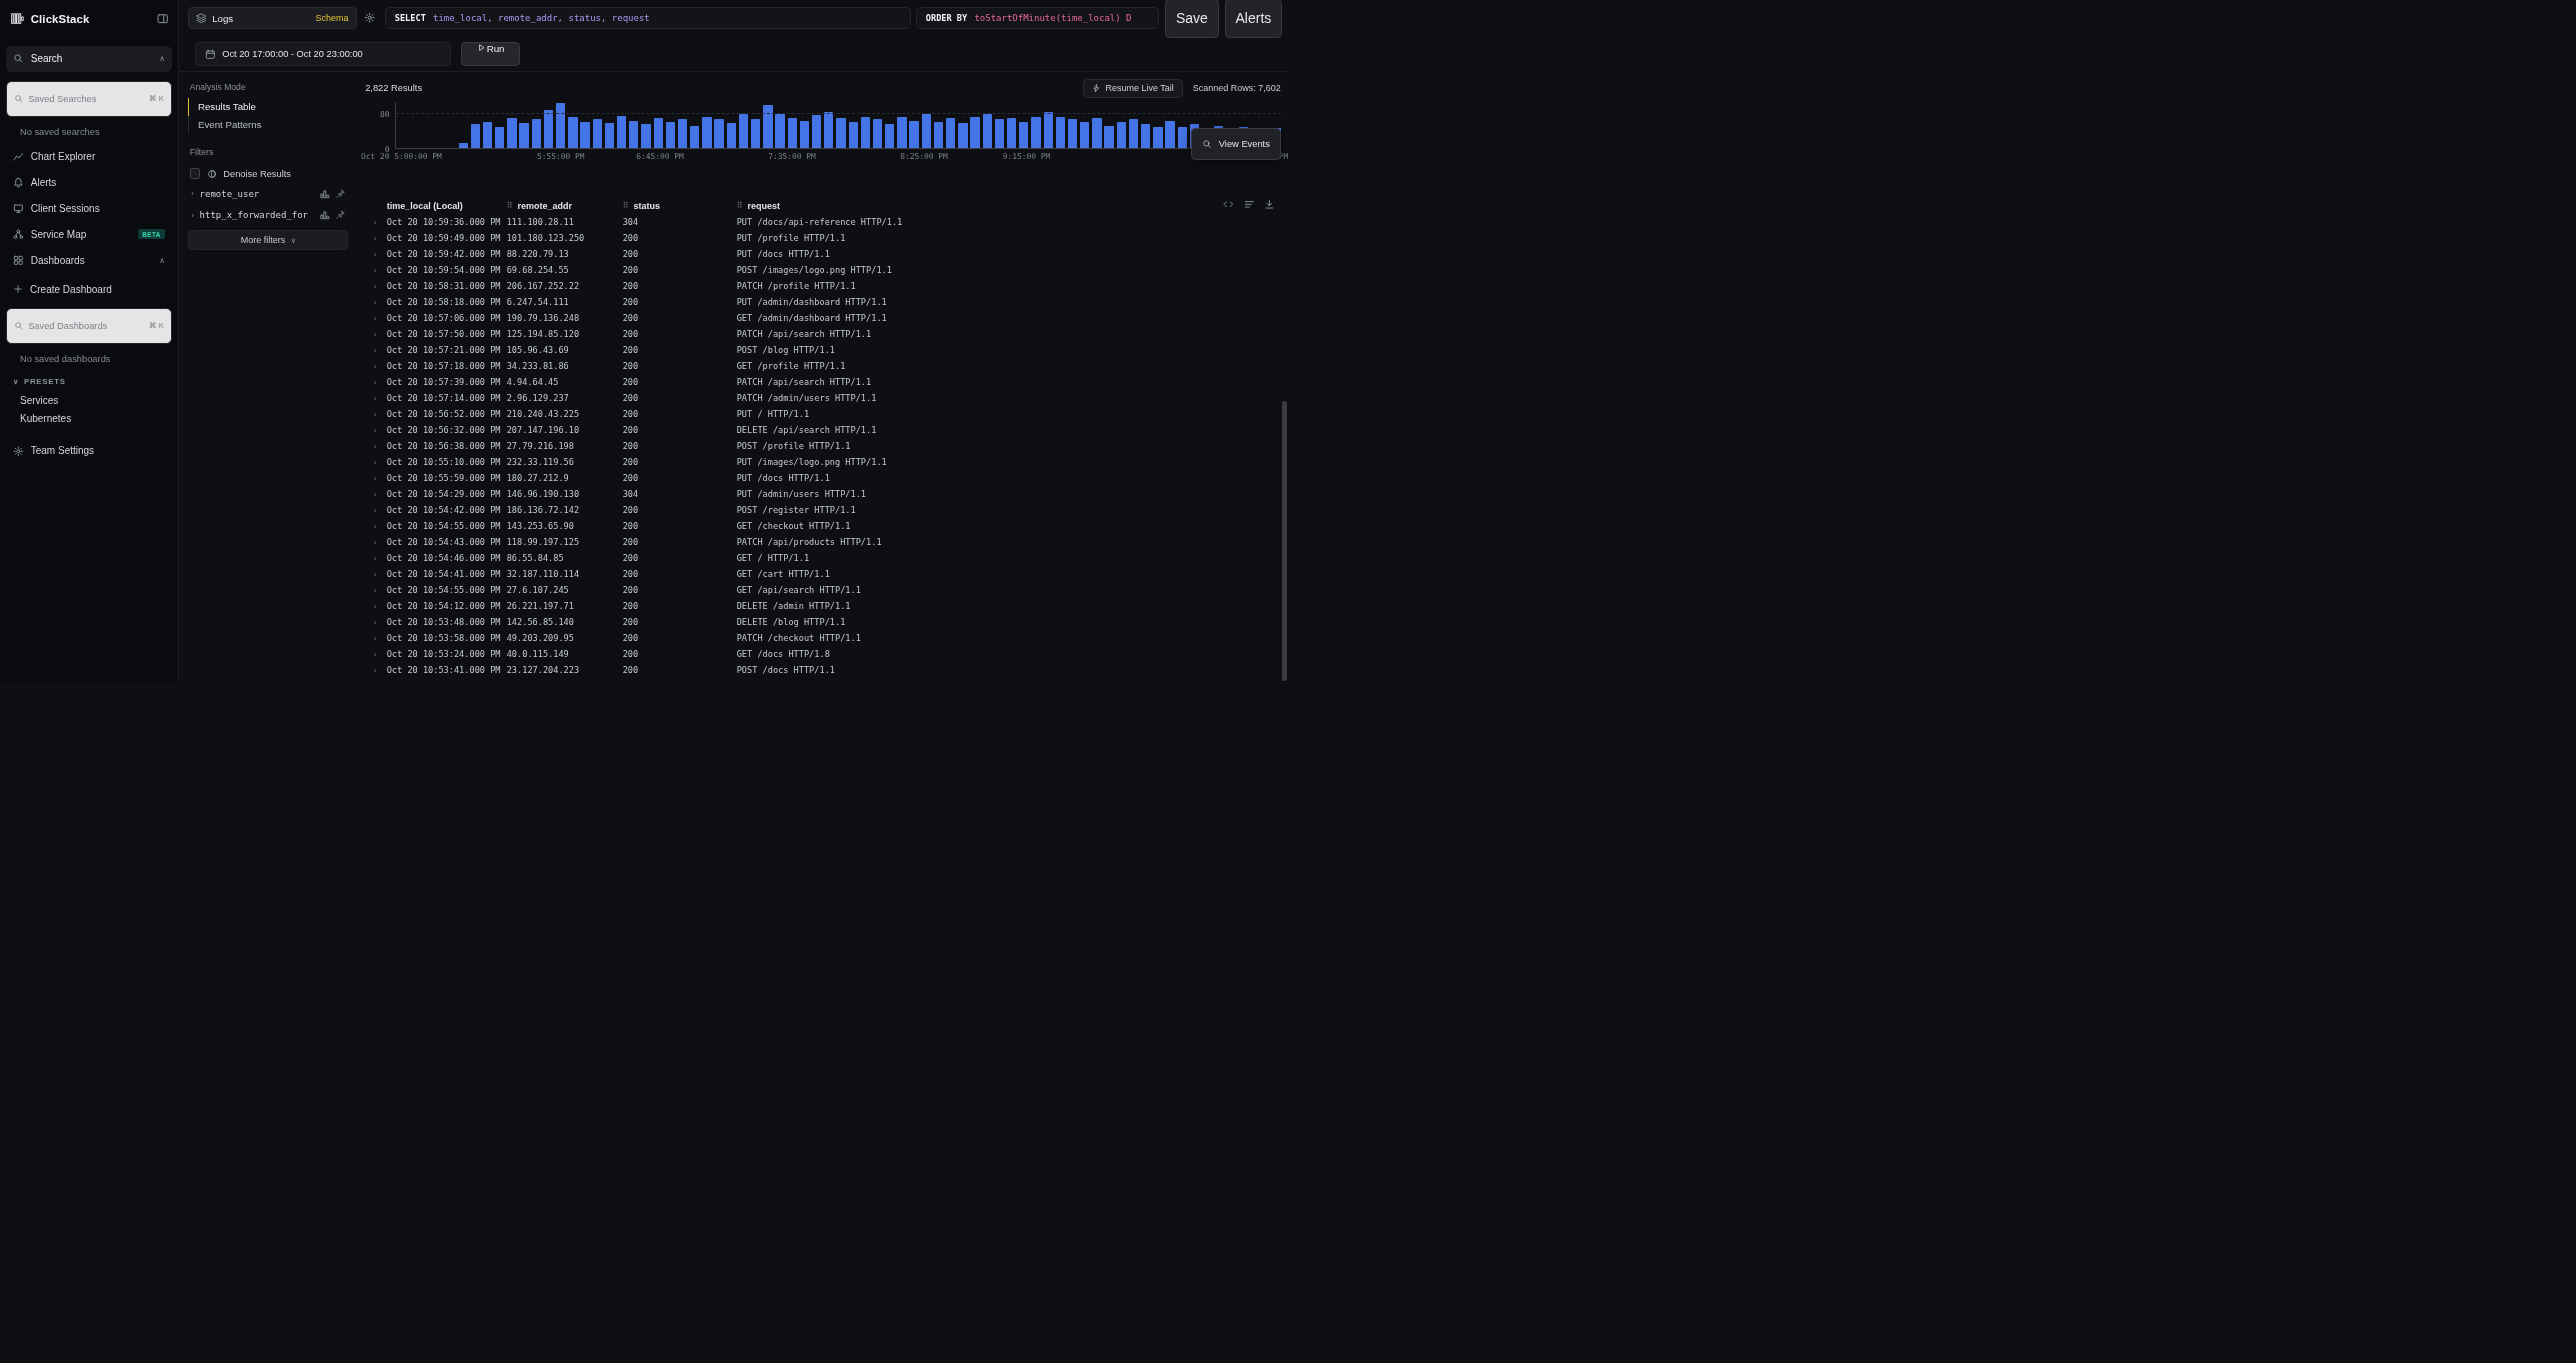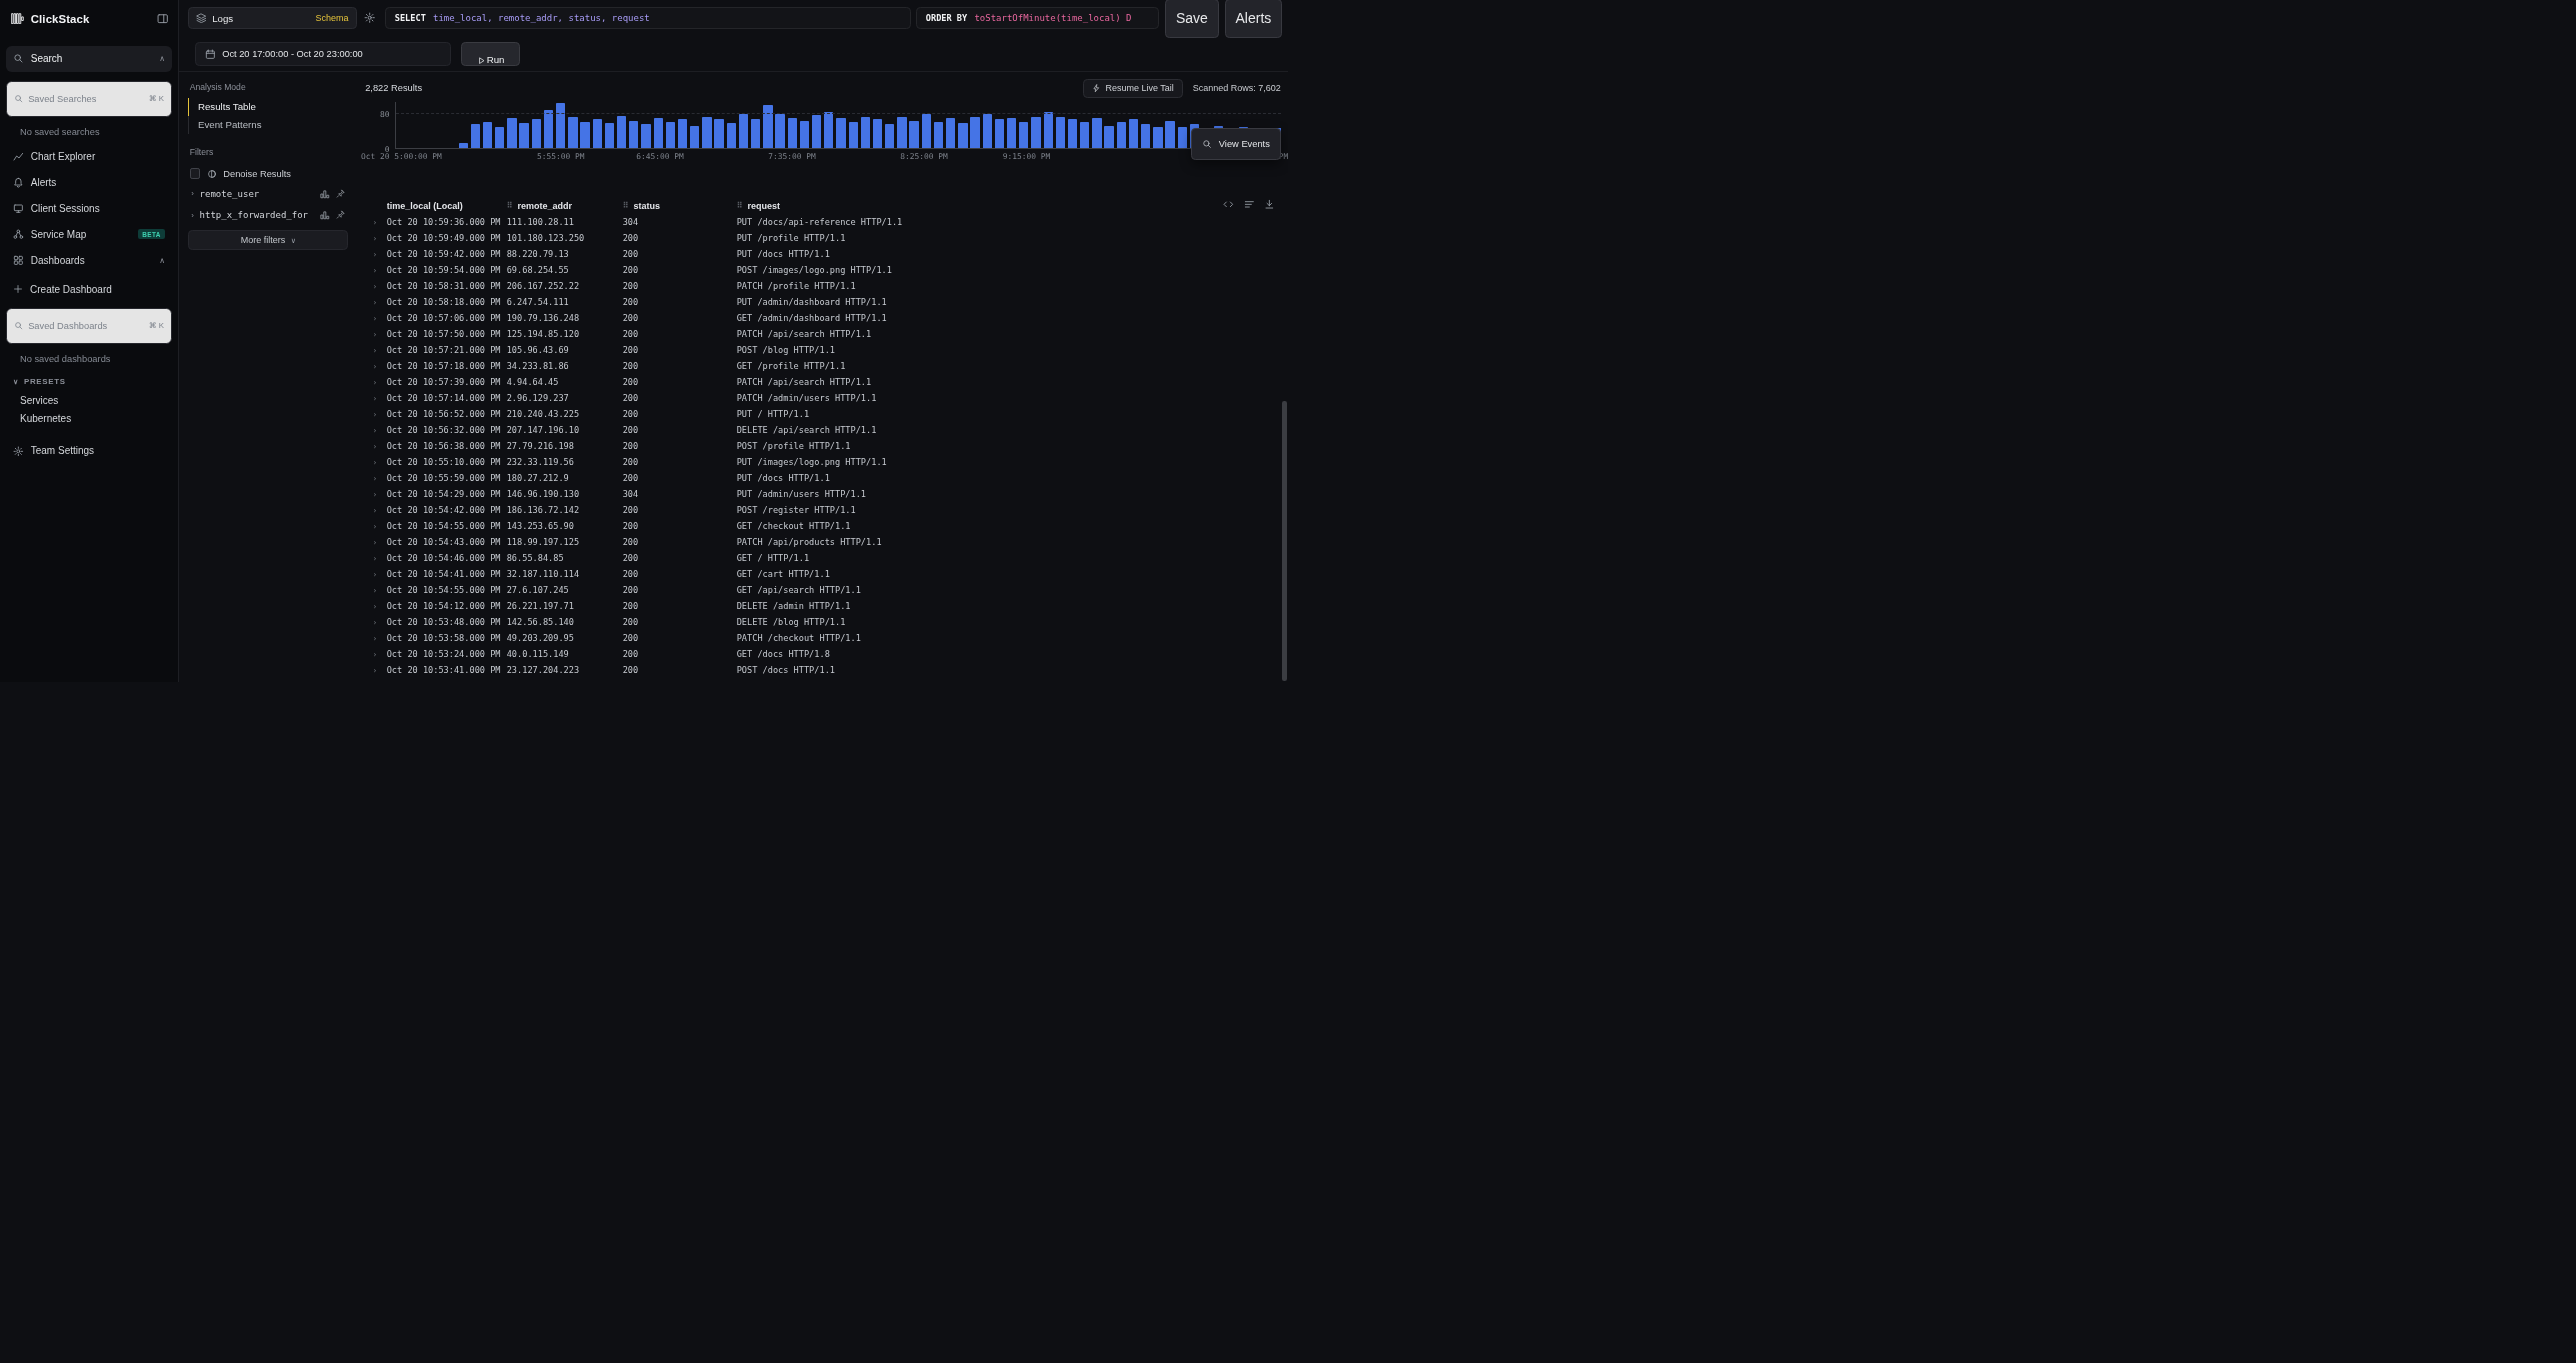--- a/index.html
+++ b/index.html
@@ -82,21 +82,21 @@
   .search-wrap input::placeholder { color:#7c828b; }
   .lang-sql { color:#8b8f98; font-size:8.6px; cursor:pointer; }
   .lang-div { color:#3a3b40; font-size:8.6px; }
   .lang-lucene { color:#e5c43b; font-size:8.6px; cursor:pointer; }
   .date-btn {
     width:256px; height:23.6px; margin-left:7.9px; background:#17181d; border:0.7px solid #24252b; border-radius:4.3px;
     display:flex; align-items:center; gap:6.4px; padding:0 8.6px; color:#e3e5e8; font-size:9.3px; cursor:pointer;
   }
   .run-btn {
     width:59px; height:23.6px; margin-left:10px; background:#26272d; border:0.7px solid #3a3b41; border-radius:4.3px;
-    color:#eef0f2; font-size:9.7px; display:flex; align-items:flex-end; justify-content:center; gap:0; cursor:pointer;
+    color:#eef0f2; font-size:9.7px; display:flex; align-items:flex-start; justify-content:center; gap:0; cursor:pointer;
   }
 
   
   .filter-panel { position:absolute; left:187px; top:72px; bottom:0; width:170px; padding:8.6px 8.6px 0 1.4px; }
   .fp-label { color:#8b8f98; font-size:8.6px; padding:1.4px 0 0 1.4px; }
   .mode-list { margin-top:5.7px; }
   .mode-item { height:18px; display:flex; align-items:center; padding-left:8.6px; border-left:1.4px solid #2a2b30;
     color:#b9bdc3; font-size:9.7px; cursor:pointer; }
   .mode-item.active { border-left-color:#e5c43b; color:#eceef0; }
   .filters-label { margin-top:12px; }

